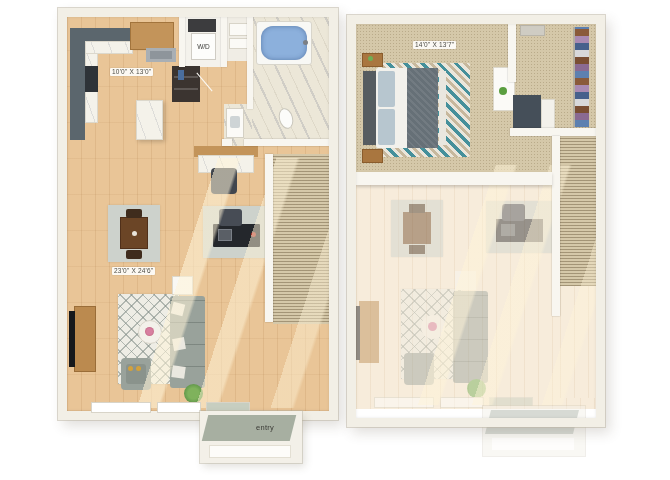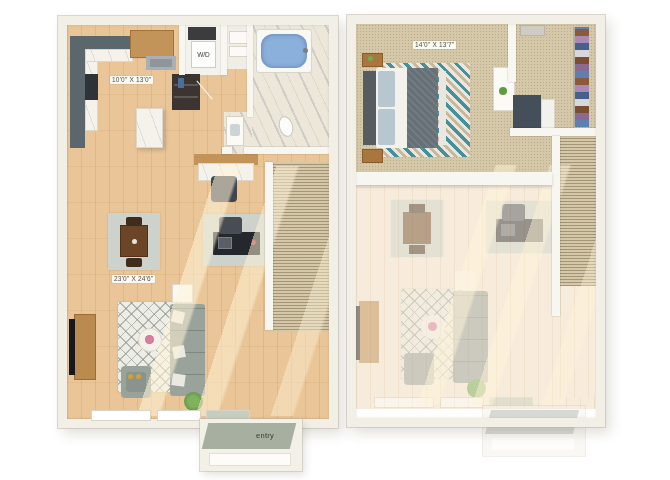--- a/index.html
+++ b/index.html
@@ -44,21 +44,21 @@
        letter-spacing:.2px;white-space:nowrap;box-shadow:0 0 1px rgba(0,0,0,.35);}
   .entrytxt{position:absolute;font-size:7.5px;color:#3b3b36;letter-spacing:.3px;}
   .fadegroup{position:absolute;inset:0;opacity:.45;z-index:3;}
   .circ{border-radius:50%;}
 </style>
 </head>
 <body>
 
 <div id="stage">
 
-  <div class="plan" id="floor1" style="left:58px;top:16px;width:280px;height:412px;">
+  <div class="plan" id="floor1" style="left:58px;top:8px;width:280px;height:412px;">
     <div class="a wood" style="left:9px;top:9px;width:262px;height:394px;z-index:1;"></div>
 
     <div class="a" style="left:12px;top:20px;width:15px;height:112px;background:#5b666d;z-index:2;"></div>
     <div class="a" style="left:12px;top:20px;width:62px;height:13px;background:#5b666d;z-index:2;"></div>
     <div class="a marble" style="left:27px;top:33px;width:13px;height:82px;z-index:3;"></div>
     <div class="a marble" style="left:27px;top:33px;width:48px;height:13px;z-index:3;"></div>
     <div class="a" style="left:27px;top:58px;width:13px;height:26px;background:#2e3338;z-index:4;"></div>
     <div class="a" style="left:72px;top:14px;width:44px;height:28px;background:#c3945a;border:1px solid #a2743c;box-sizing:border-box;z-index:3;"></div>
     <div class="a" style="left:88px;top:40px;width:30px;height:14px;background:#a9afb4;z-index:4;"></div>
     <div class="a" style="left:92px;top:43px;width:22px;height:8px;background:#8e959b;z-index:4;"></div>

